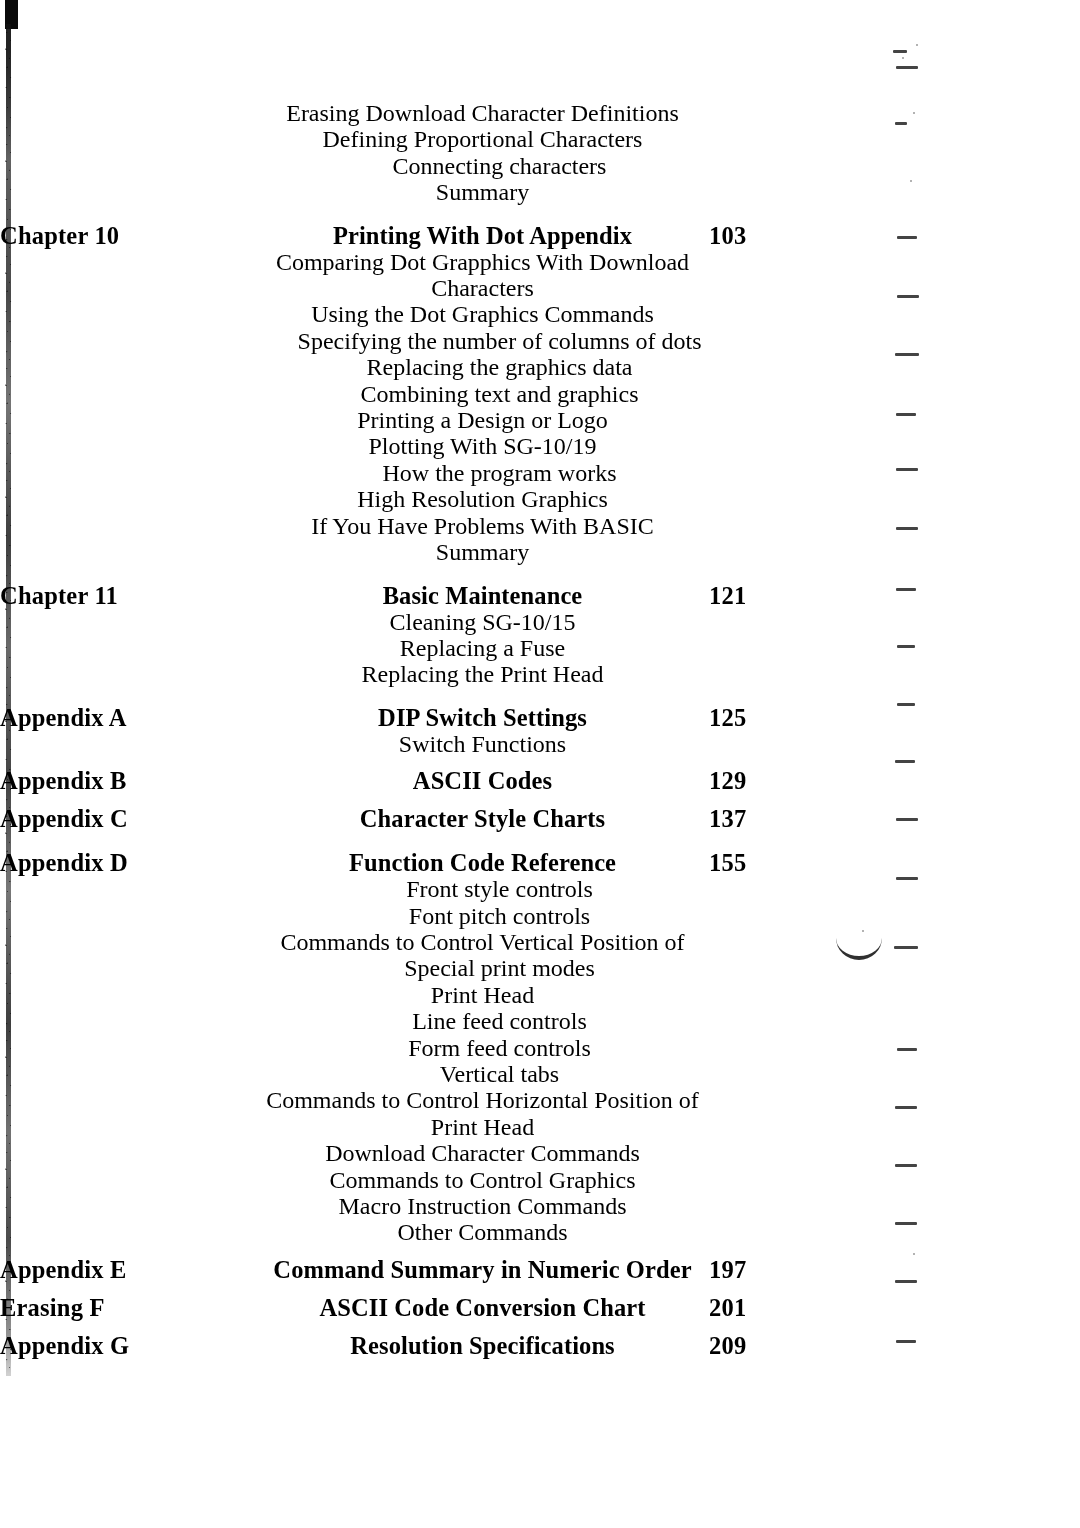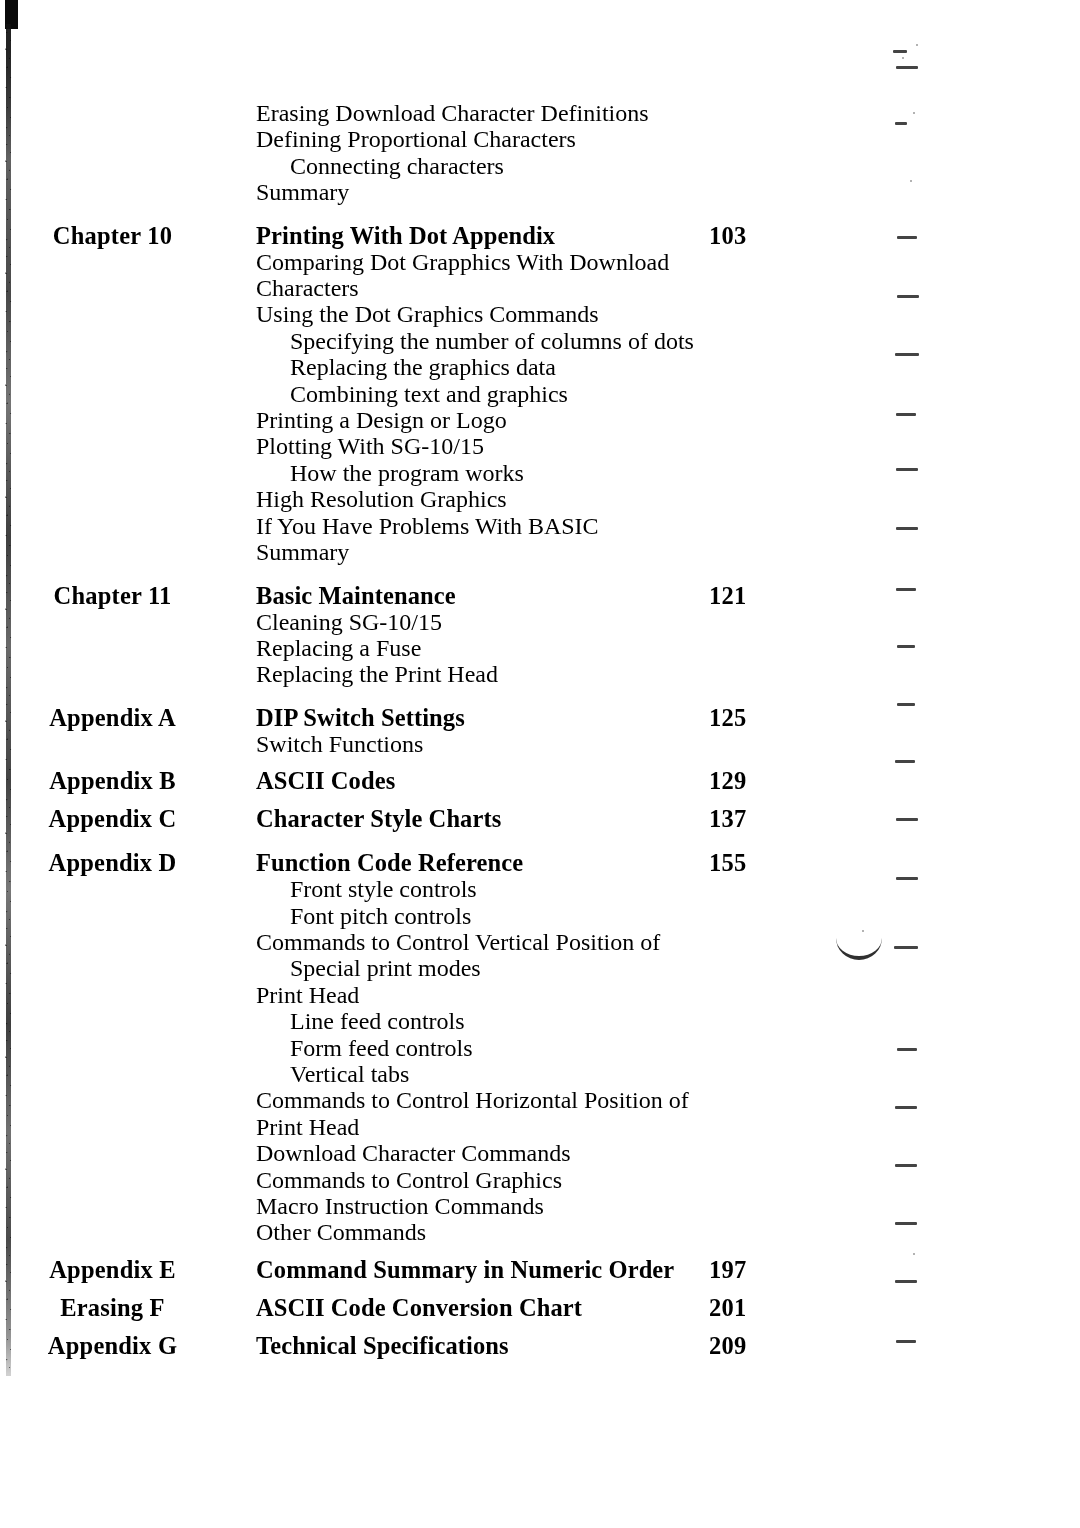--- a/index.html
+++ b/index.html
@@ -108,32 +108,33 @@
 
   .entry {
     position: relative;
     display: flex;
     align-items: baseline;
   }
 
   .label-col {
     width: 225px;
     flex: 0 0 225px;
-    text-align: center;
+    text-align: left;
     font-weight: bold;
     font-size: 24.5px;
     letter-spacing: .2px;
     white-space: nowrap;
   }
 
   .title-col {
     flex: 0 0 484px;
     width: 484px;
     padding-left: 31px;
     box-sizing: border-box;
+    text-align: center;
   }
 
   .page-col {
     flex: 0 0 auto;
     font-weight: bold;
     font-size: 24.5px;
     letter-spacing: .3px;
   }
 
   .chapter-title {
@@ -225,21 +226,21 @@
           <div class="title-col">
             <div class="chapter-title">Printing With Dot Appendix</div>
             <ul class="sub-list">
               <li class="sub lvl1">Comparing Dot Grapphics With Download</li>
               <li class="sub lvl1">Characters</li>
               <li class="sub lvl1">Using the Dot Graphics Commands</li>
               <li class="sub lvl2">Specifying the number of columns of dots</li>
               <li class="sub lvl2">Replacing the graphics data</li>
               <li class="sub lvl2">Combining text and graphics</li>
               <li class="sub lvl1">Printing a Design or Logo</li>
-              <li class="sub lvl1">Plotting With SG-10/15</li>
+              <li class="sub lvl1">Plotting With SG-10/19</li>
               <li class="sub lvl2">How the program works</li>
               <li class="sub lvl1">High Resolution Graphics</li>
               <li class="sub lvl1">If You Have Problems With BASIC</li>
               <li class="sub lvl1">Summary</li>
             </ul>
           </div>
           <div class="page-col">103</div>
         </div>
         <div class="spacer-md"></div>
         <div class="entry">
@@ -318,20 +319,20 @@
           <div class="label-col">Erasing F</div>
           <div class="title-col">
             <div class="chapter-title">ASCII Code Conversion Chart</div>
           </div>
           <div class="page-col">201</div>
         </div>
         <div class="spacer-sm"></div>
         <div class="entry">
           <div class="label-col">Appendix G</div>
           <div class="title-col">
-            <div class="chapter-title">Technical Specifications</div>
+            <div class="chapter-title">Resolution Specifications</div>
           </div>
           <div class="page-col">209</div>
         </div>
       </div>
 
   </div>
 </div>
 
 </body></html>

